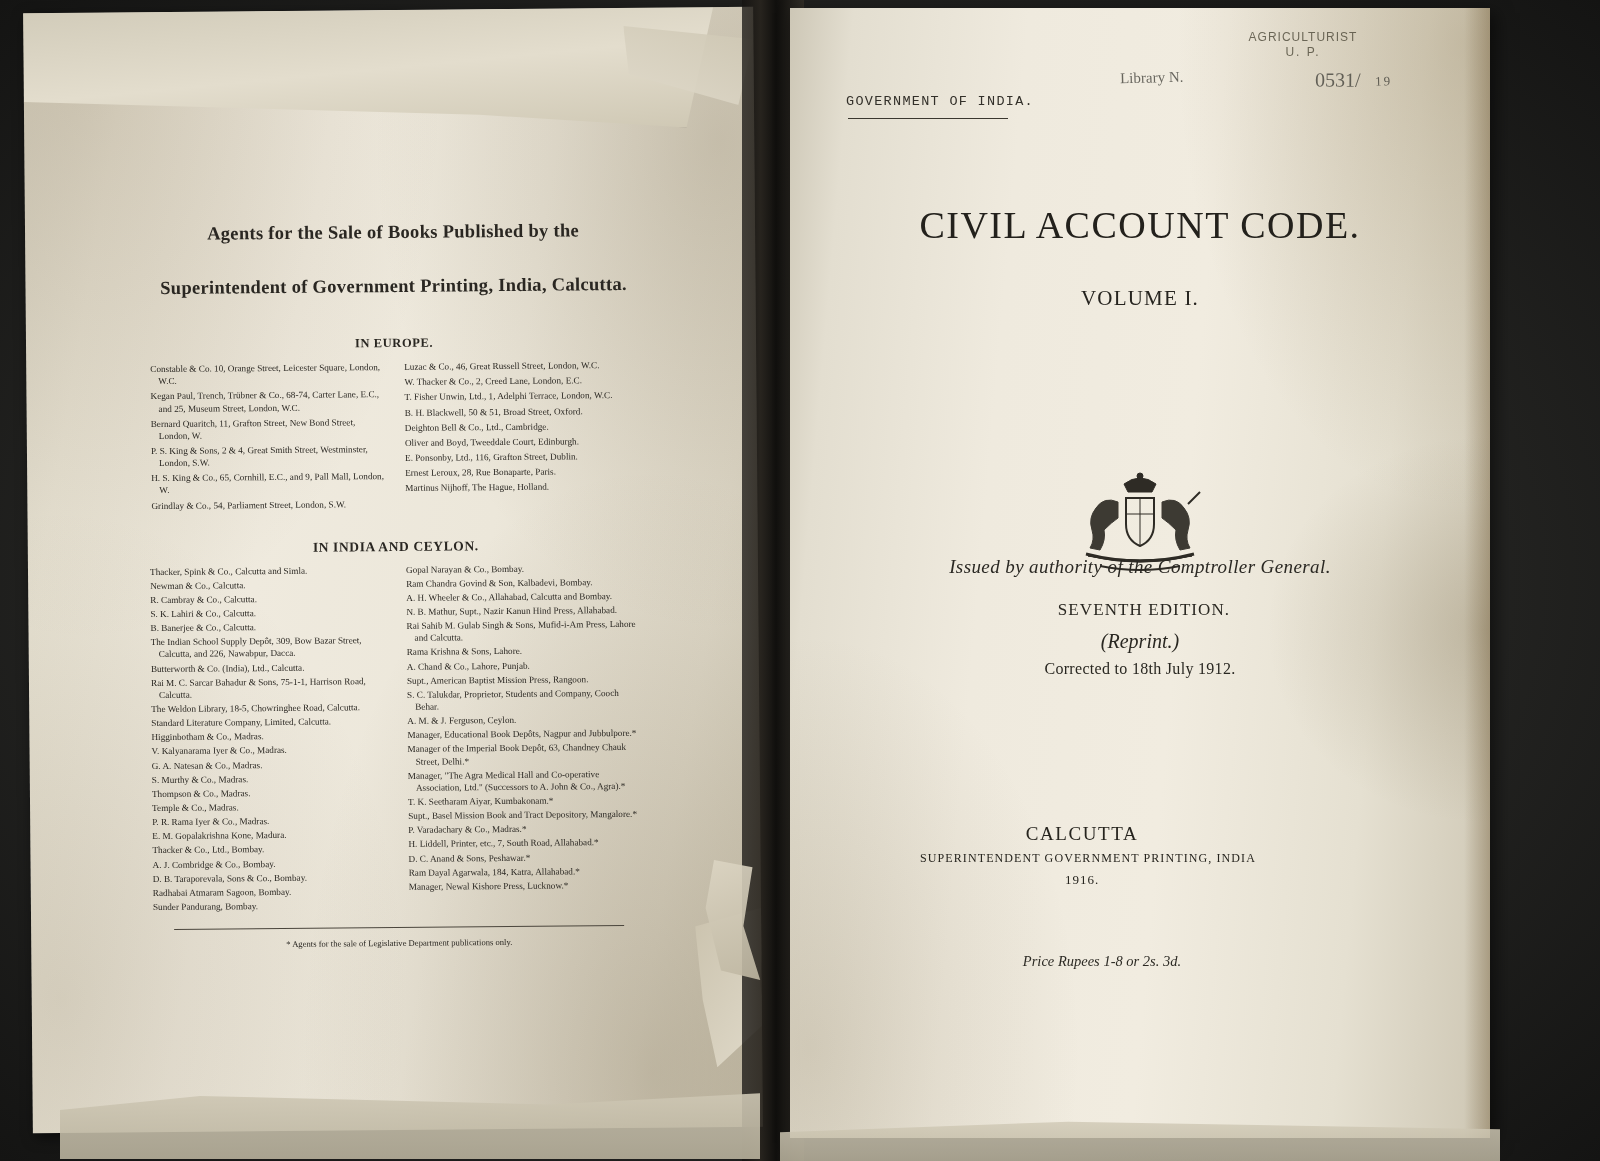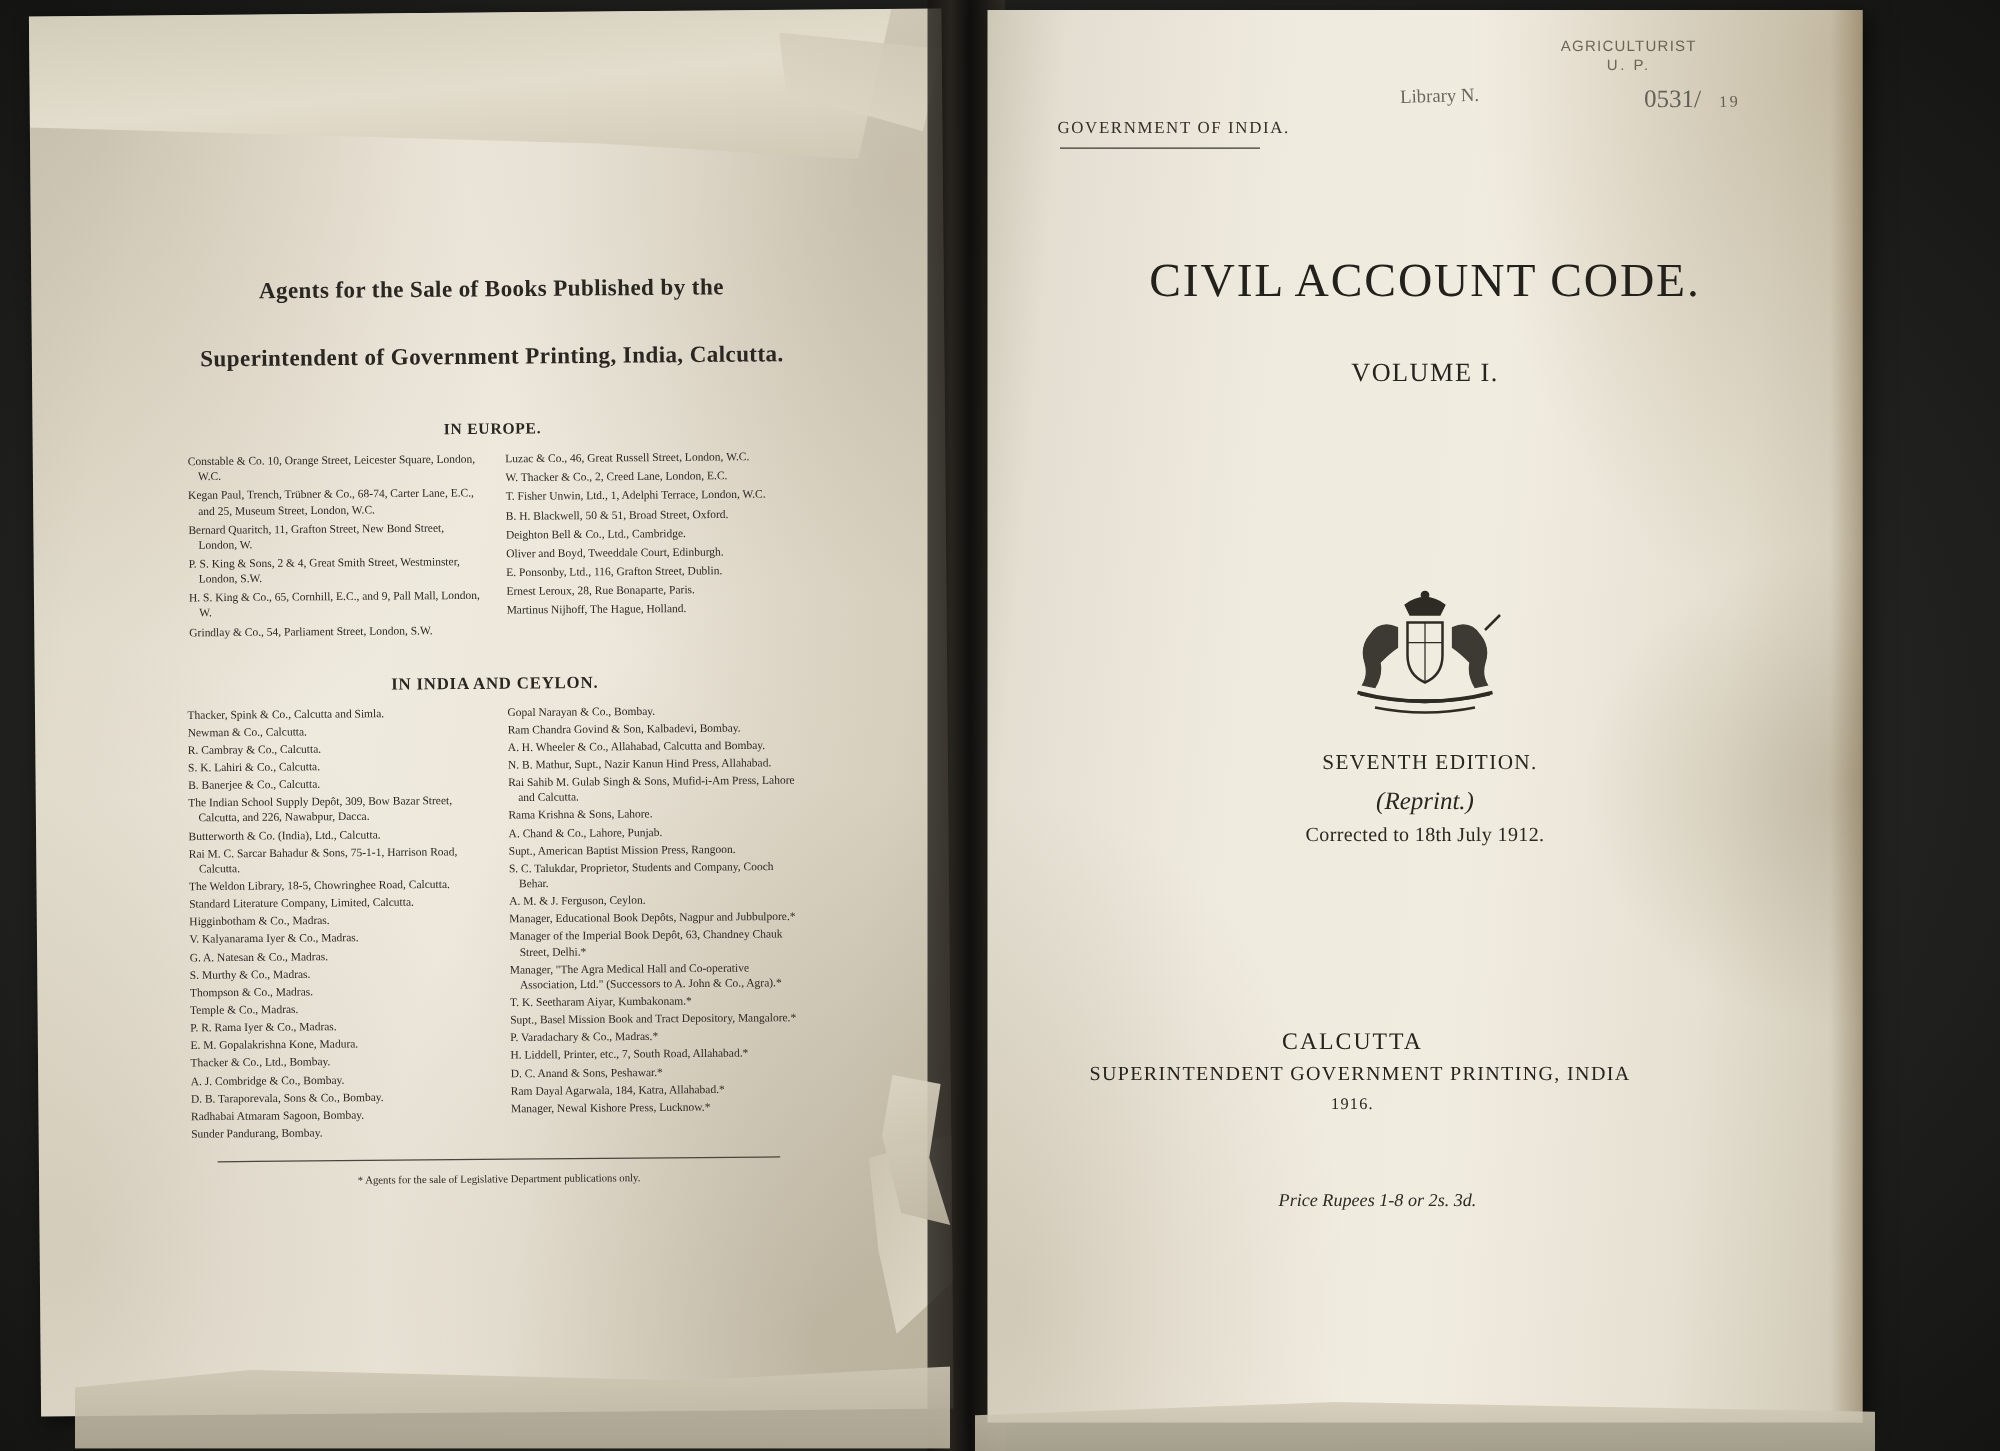--- a/index.html
+++ b/index.html
@@ -229,21 +229,21 @@
     letter-spacing: 2px;
   }
 
   .gov {
     position: absolute;
     left: 56px;
     top: 86px;
     font-size: 13.5px;
     letter-spacing: 1.3px;
     color: #33302a;
-    font-family: Liberation Serif, serif;
+    font-family: Liberation Mono, monospace;
   }
   .gov-rule {
     position: absolute;
     left: 58px;
     top: 110px;
     width: 160px;
     border-top: 1.5px solid #3a372f;
   }
 
   .title-main {
@@ -321,21 +321,21 @@
 
   .imprint {
     position: absolute;
     left: 0;
     top: 815px;
     width: 584px;
     text-align: center;
     color: #26241e;
   }
   .imprint .city { font-size: 19px; letter-spacing: 1.6px; margin-bottom: 6px; }
-  .imprint .press { font-size: 16px; letter-spacing: 1.1px; margin-bottom: 6px; padding-left: 12px; }
+  .imprint .press { font-size: 12px; letter-spacing: 1.1px; margin-bottom: 6px; padding-left: 12px; }
   .imprint .year { font-size: 13px; letter-spacing: 1px; }
 
   .price {
     position: absolute;
     left: 0;
     top: 945px;
     width: 624px;
     text-align: center;
     font-style: italic;
     font-size: 14.5px;
@@ -497,20 +497,21 @@
 
           <line x1="148" y1="36" x2="160" y2="24" stroke-width="2"></line>
 
           <path d="M48 88 q52 12 104 0 q-52 8 -104 0 z" fill="#2e2b25"></path>
           <path d="M46 86 q54 14 108 0" fill="none" stroke-width="3"></path>
           <path d="M60 98 q40 8 80 0" fill="none" stroke-width="2"></path>
         </g>
       </svg>
     </div>
 
+    <div class="issued">Issued by authority of the Comptroller General.</div>
     <div class="edition">SEVENTH EDITION.</div>
     <div class="reprint">(Reprint.)</div>
     <div class="corrected">Corrected to 18th July 1912.</div>
 
     <div class="imprint">
       <div class="city">CALCUTTA</div>
       <div class="press">SUPERINTENDENT GOVERNMENT PRINTING, INDIA</div>
       <div class="year">1916.</div>
     </div>
 

